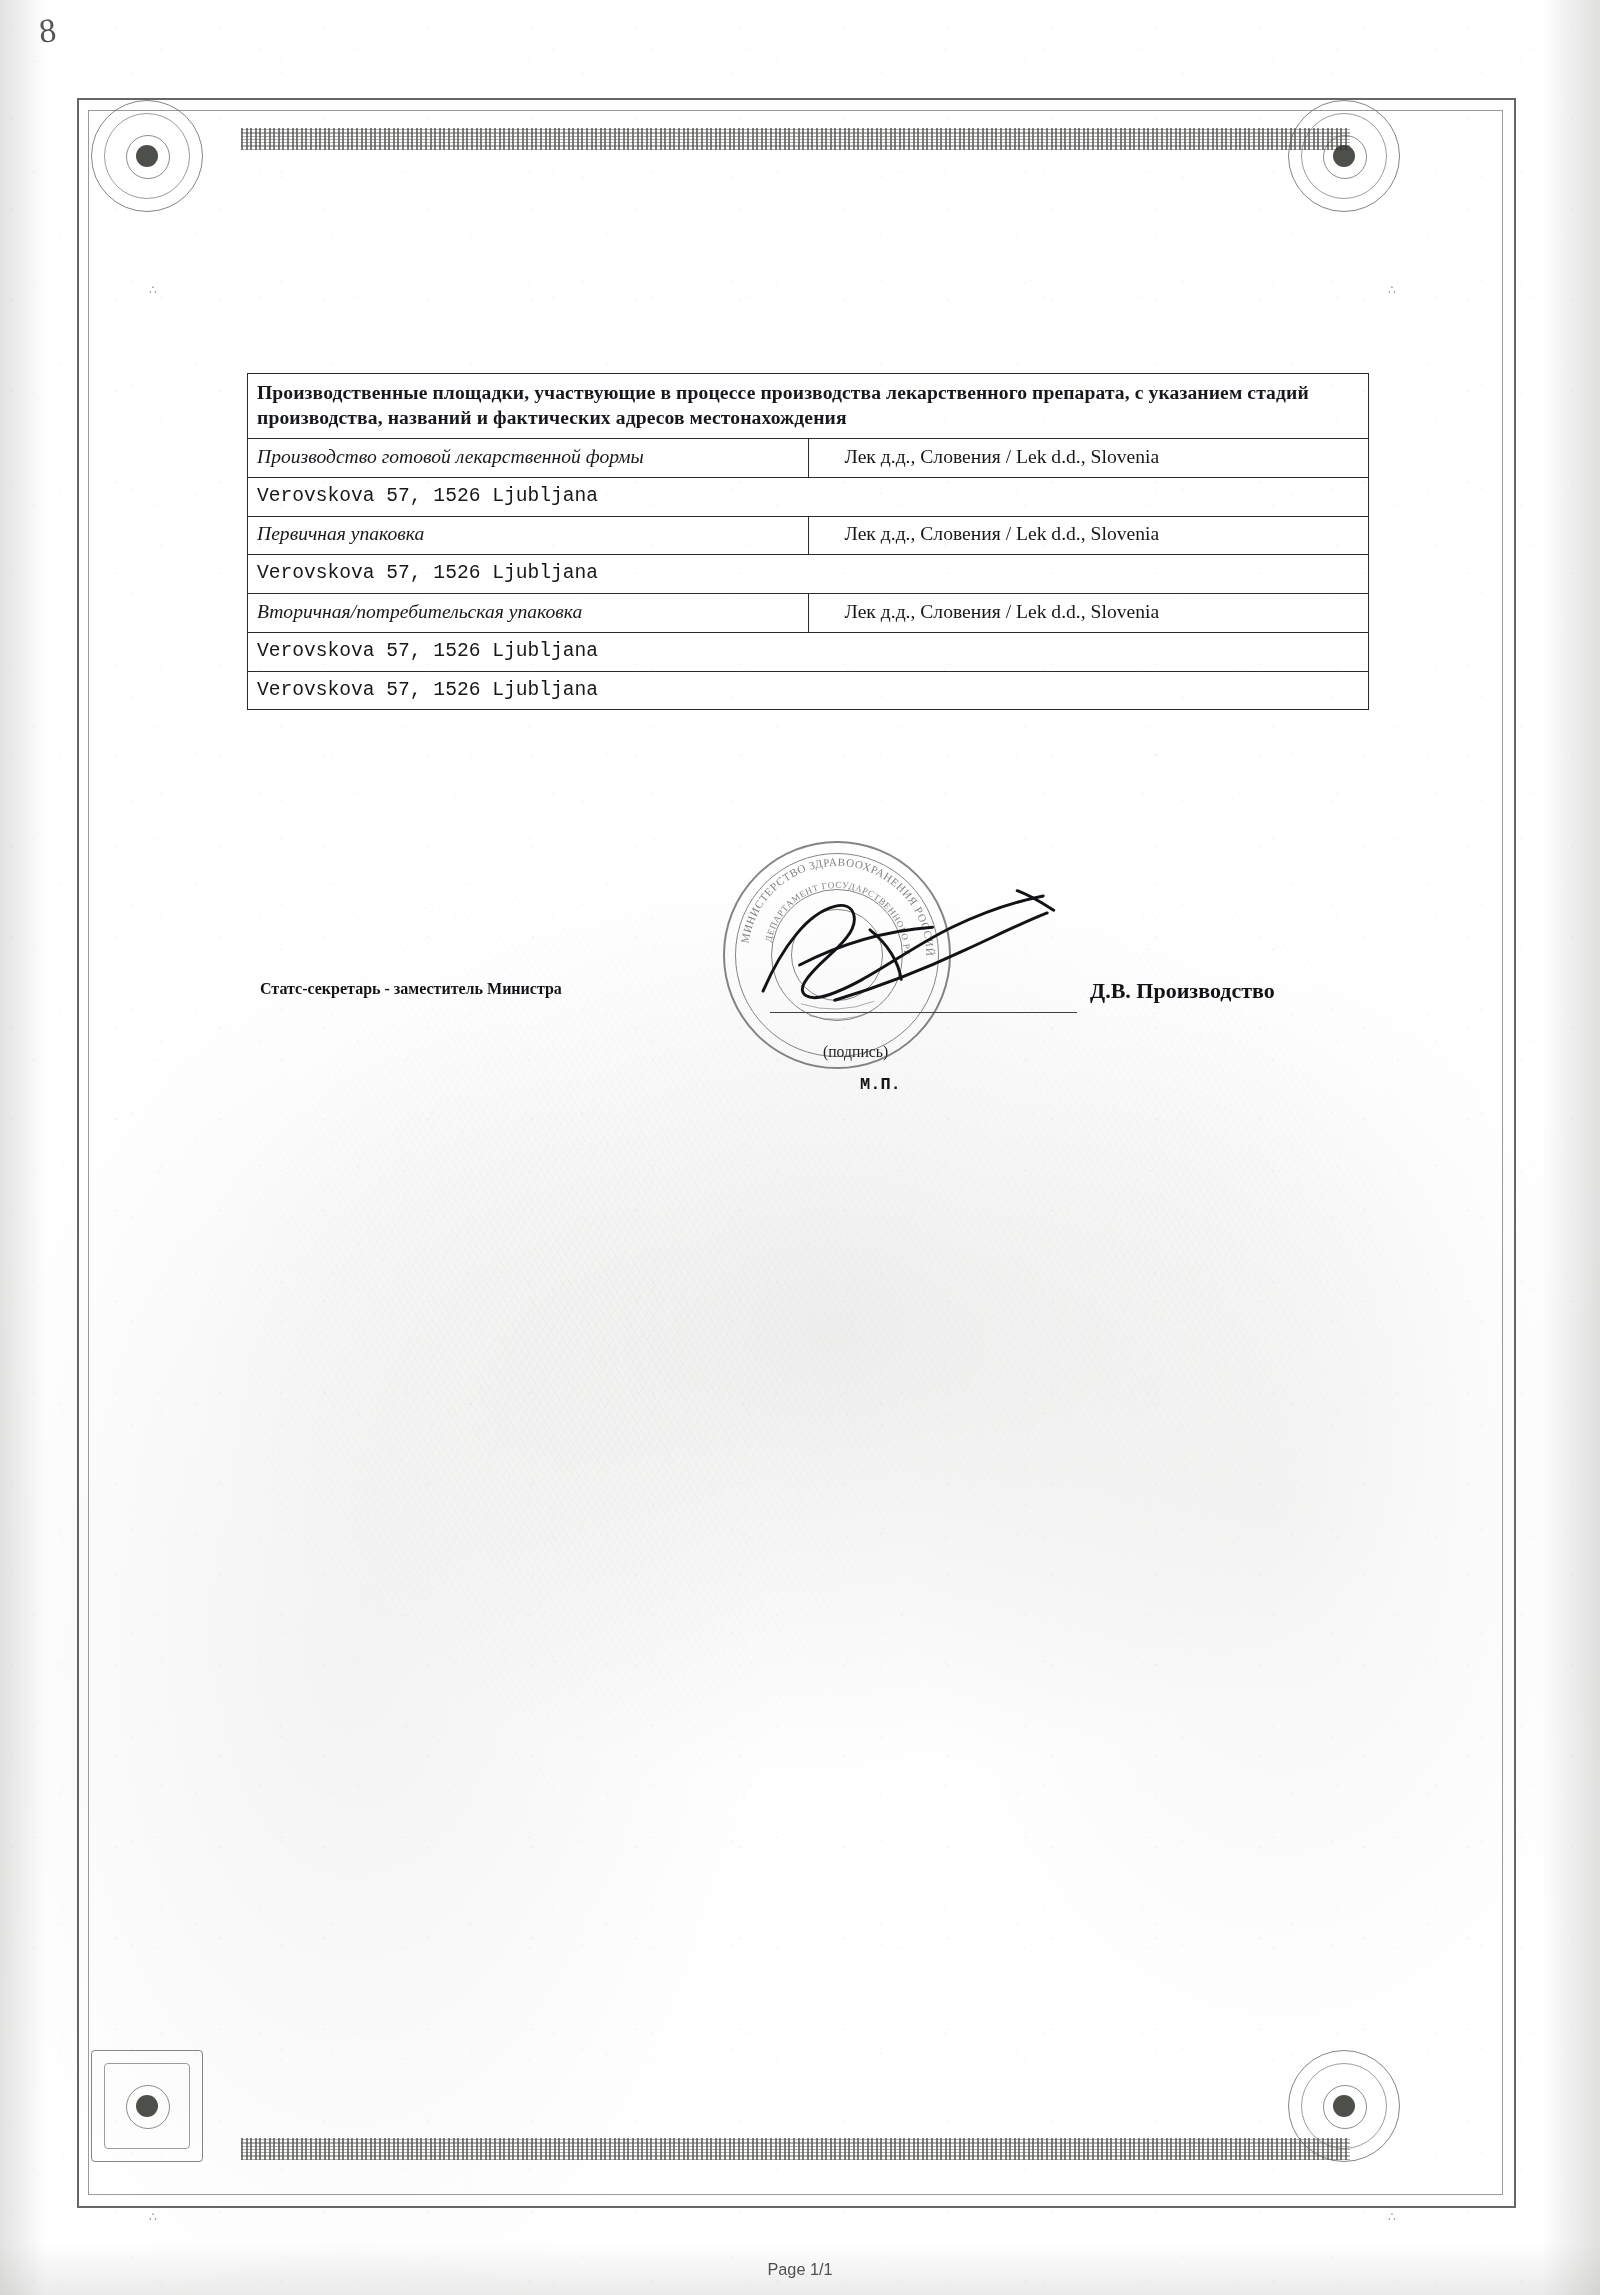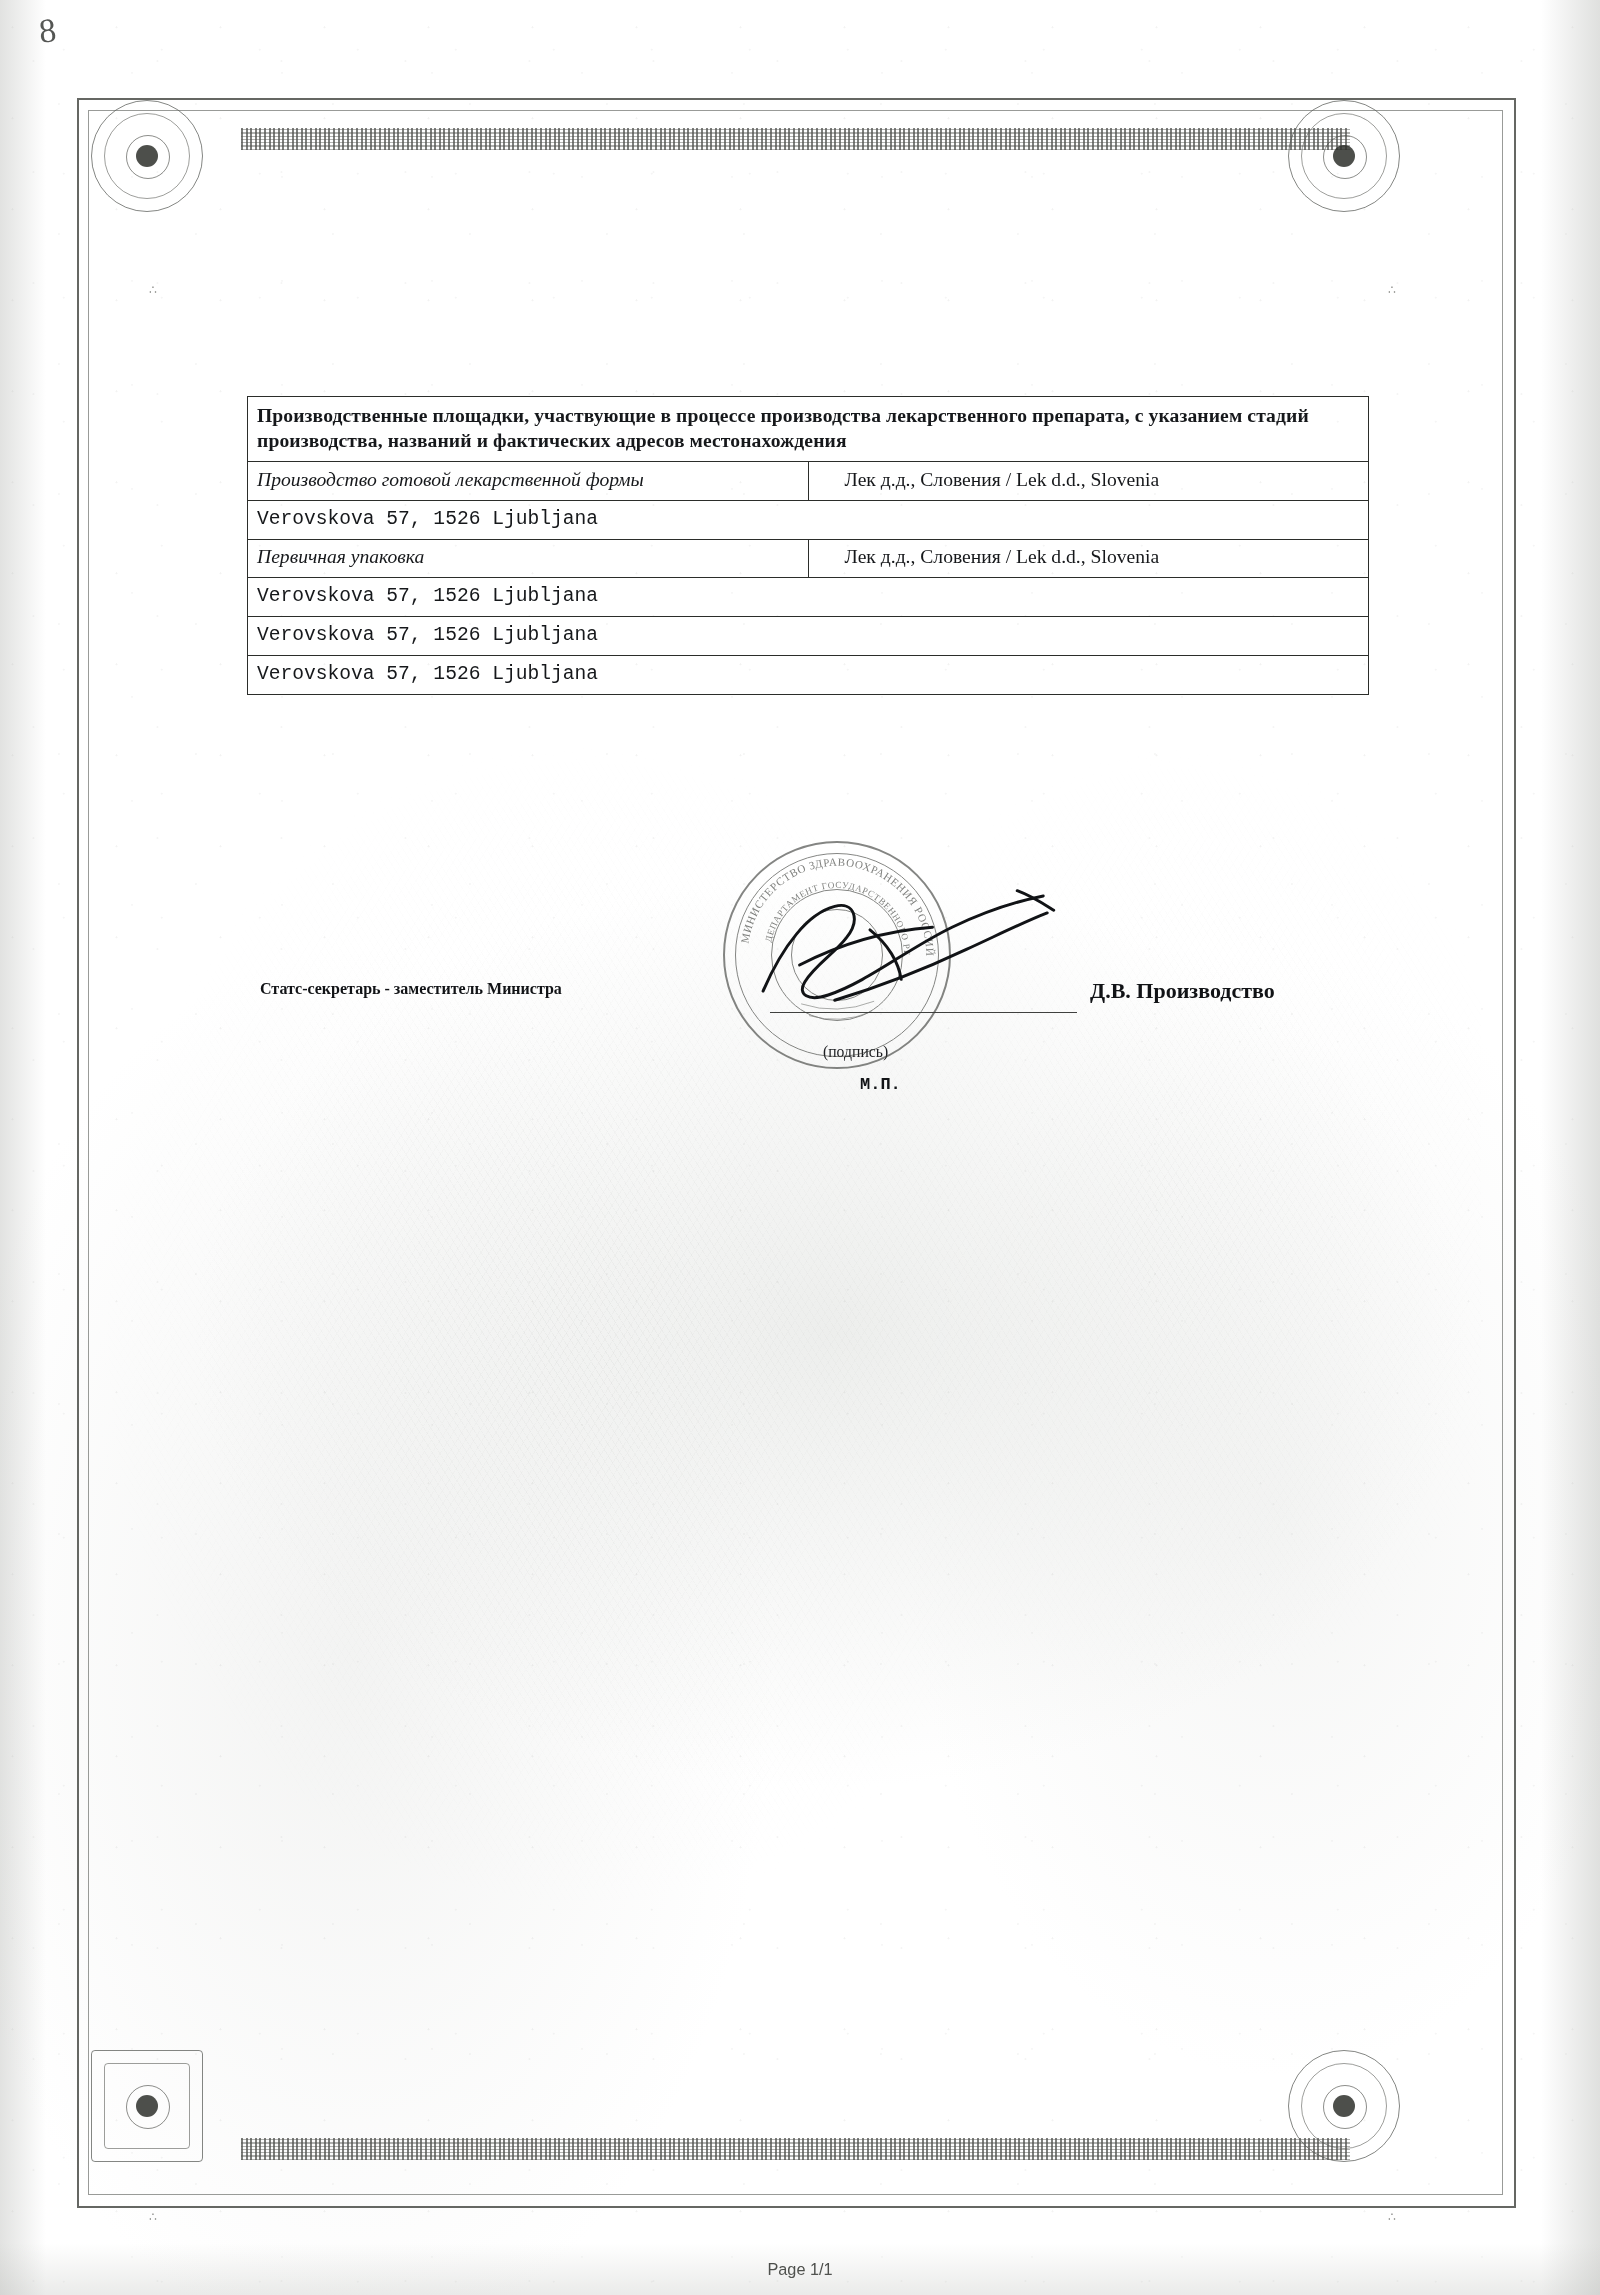--- a/index.html
+++ b/index.html
@@ -156,21 +156,21 @@
     font-size: 22px;
     letter-spacing: 0.3px;
     color: #15171a;
     font-family: "Liberation Serif", serif;
   }
 
   
   .doc-table {
     position: absolute;
     left: 247px;
-    top: 396px;
+    top: 373px;
     width: 1122px;
     border-collapse: collapse;
     table-layout: fixed;
   }
   .doc-table td {
     border: 1.3px solid #2b2d2a;
     padding: 5.9px 9px 7.2px 9px;
     font-size: 19.6px;
     line-height: 1.26;
     color: #16181b;
@@ -374,20 +374,24 @@
 
       <tr>
         <td class="stage">Первичная упаковка</td>
         <td class="maker">Лек д.д., Словения / Lek d.d., Slovenia</td>
       </tr>
       <tr>
         <td class="addr" colspan="2">Verovskova 57, 1526 Ljubljana</td>
       </tr>
 
       <tr>
+        <td class="stage">Вторичная/потребительская упаковка</td>
+        <td class="maker">Лек д.д., Словения / Lek d.d., Slovenia</td>
+      </tr>
+      <tr>
         <td class="addr" colspan="2">Verovskova 57, 1526 Ljubljana</td>
       </tr>
 
       <tr>
         <td class="addr" colspan="2">Verovskova 57, 1526 Ljubljana</td>
       </tr>
     </tbody>
   </table>
 
   <div class="sig-title">Статс-секретарь - заместитель Министра</div>

